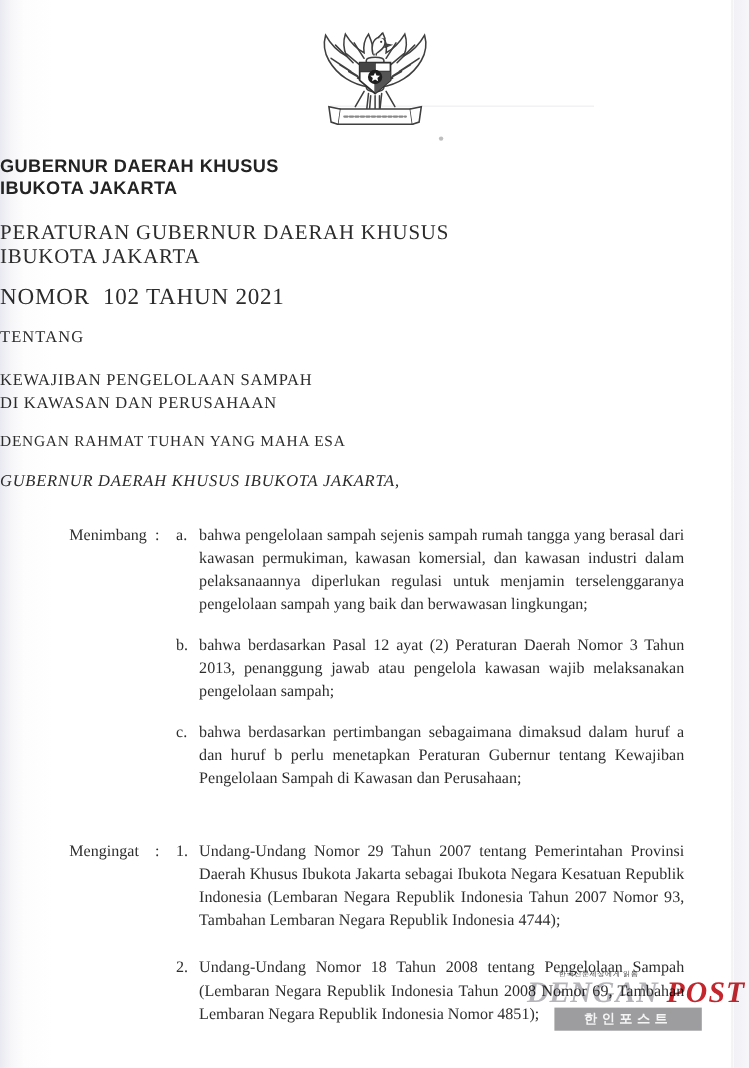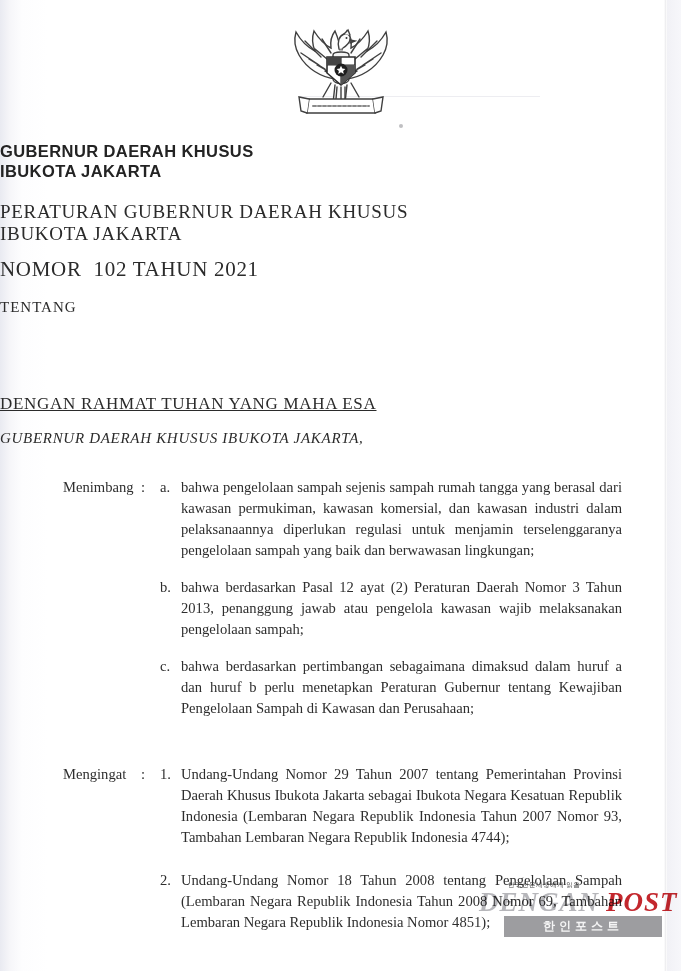--- a/index.html
+++ b/index.html
@@ -28,21 +28,21 @@
 
   .emblem{position:absolute;left:50%;top:27px;transform:translateX(-50%);}
 
   .center{position:absolute;left:0;width:100%;text-align:left;}
   .letterhead{top:142px;font-family:"Liberation Sans",sans-serif;font-weight:bold;
     font-size:16.5px;line-height:19.5px;letter-spacing:.4px;color:#232323;}
   .regtitle{top:201px;font-size:19px;line-height:22px;letter-spacing:.7px;}
   .nomor{top:257px;font-size:21px;letter-spacing:.7px;}
   .tentang{top:299px;font-size:15px;letter-spacing:1px;}
   .subject{top:336px;font-size:15px;line-height:21px;letter-spacing:.7px;}
-  .invocation{top:394px;font-size:17px;letter-spacing:.7px;text-decoration:underline;}
+  .invocation{top:394px;font-size:14px;letter-spacing:.7px;}
   .authority{top:430px;font-size:15px;letter-spacing:.7px;font-style:italic;}
 
   .clause{position:absolute;left:63px;width:559px;display:flex;align-items:flex-start;
     font-size:14.6px;line-height:21px;color:#2e2e2e;}
   .clause .clabel{width:78px;flex:0 0 78px;}
   .clause .ccolon{width:19px;flex:0 0 19px;}
   .clause .citems{flex:1 1 auto;display:flex;flex-direction:column;}
   .item{display:flex;align-items:flex-start;}
   .item .marker{width:21px;flex:0 0 21px;}
   .item .itext{flex:1 1 auto;text-align:justify;}
@@ -53,21 +53,21 @@
   .item:last-child{margin-bottom:0 !important;}
 
   .watermark{position:absolute;left:479px;top:881px;width:196px;height:62px;pointer-events:none;}
   .wm-tagline{position:absolute;left:29px;top:0;font-family:"Liberation Sans",sans-serif;
     font-size:6.5px;letter-spacing:.5px;color:#3c3c3c;white-space:nowrap;}
   .wm-brand{position:absolute;left:0;top:6px;font-family:"Liberation Serif",serif;
     font-weight:bold;font-style:italic;font-size:27px;letter-spacing:1px;white-space:nowrap;
     mix-blend-mode:multiply;}
   .wm-hanin{color:#b6b6ba;}
   .wm-post{color:#c3272d;margin-left:7px;}
-  .wm-box{position:absolute;left:25px;top:35px;width:158px;height:21px;
+  .wm-box{position:absolute;left:25px;top:35px;width:134px;height:21px;
     background:#9d9da0;mix-blend-mode:multiply;display:flex;align-items:center;justify-content:center;
     font-family:"Liberation Sans",sans-serif;font-size:12px;font-weight:bold;
     color:#f5f5f5;letter-spacing:4px;white-space:nowrap;overflow:hidden;}
 </style>
 </head>
 <body>
 
 <div class="paper">
 
   <div class="edge-right2"></div>
@@ -117,20 +117,24 @@
   </div>
 
   <div class="center regtitle">
     <div>PERATURAN GUBERNUR DAERAH KHUSUS</div>
     <div>IBUKOTA JAKARTA</div>
   </div>
 
   <div class="center nomor">NOMOR&nbsp;&nbsp;102 TAHUN 2021</div>
   <div class="center tentang">TENTANG</div>
 
+  <div class="center subject">
+    <div>KEWAJIBAN PENGELOLAAN SAMPAH</div>
+    <div>DI KAWASAN DAN PERUSAHAAN</div>
+  </div>
 
   <div class="center invocation">DENGAN RAHMAT TUHAN YANG MAHA ESA</div>
   <div class="center authority">GUBERNUR DAERAH KHUSUS IBUKOTA JAKARTA,</div>
 
   <div class="clause" id="menimbang">
     <div class="clabel">Menimbang</div>
     <div class="ccolon">:</div>
     <div class="citems">
       <div class="item">
         <div class="marker">a.</div>

